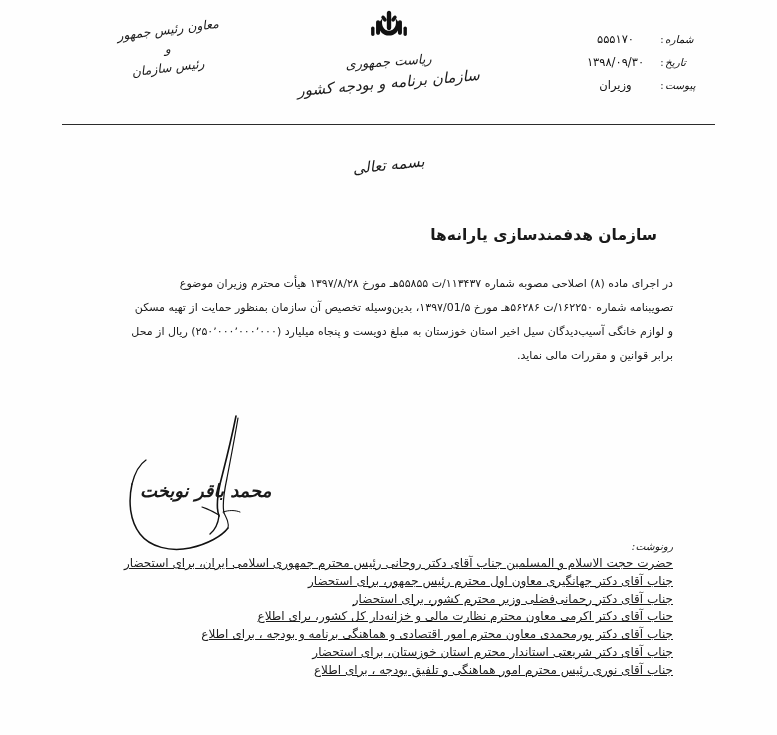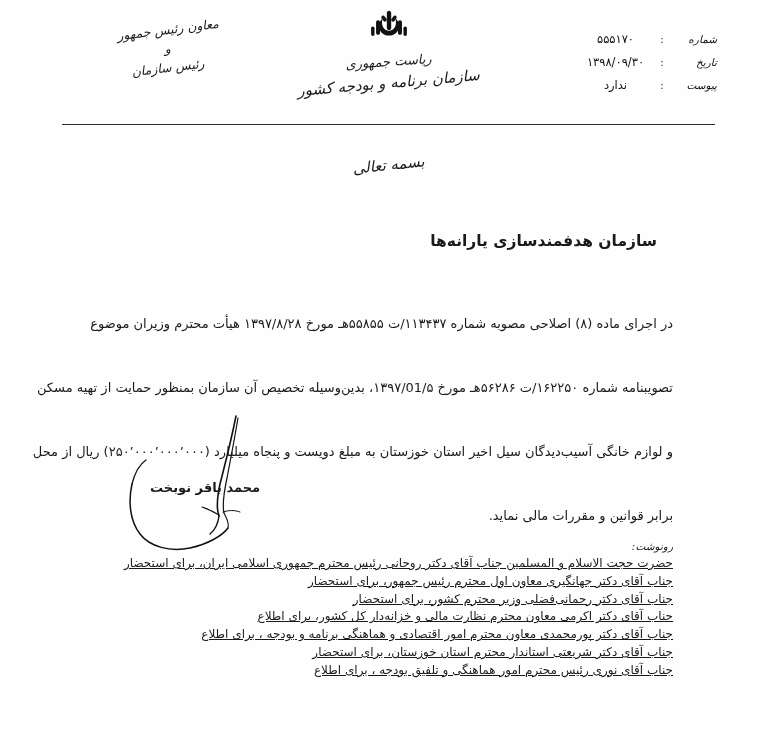--- a/index.html
+++ b/index.html
@@ -41,21 +41,21 @@
   }
   .field-row {
     display: flex;
     justify-content: flex-start;
     align-items: baseline;
     margin-bottom: 9px;
     font-size: 11px;
   }
   .field-label {
     width: 52px;
-    text-align: right;
+    text-align: left;
     font-style: italic;
     font-family: Liberation Sans, sans-serif;
     font-size: 10.5px;
     color: #111;
     letter-spacing: 0px;
   }
   .field-colon {
     width: 6px;
     text-align: center;
     font-size: 10px;
@@ -139,43 +139,42 @@
     text-align: center;
     font-family: "DejaVu Serif", "Liberation Serif", serif;
     font-style: italic;
     font-size: 15px;
     transform: rotate(-6deg);
   }
 
   
   .addressee {
     position: absolute;
-    top: 232px;
+    top: 226px;
     right: 120px;
     font-size: 15.5px;
     font-weight: bold;
     letter-spacing: 0.3px;
   }
 
   
   .body-block {
     position: absolute;
     top: 272px;
     right: 104px;
     left: 104px;
     direction: rtl;
   }
   .body-line {
-    font-size: 13px;
+    font-size: 11px;
     line-height: 24px;
     text-align: justify;
     text-align-last: right;
     letter-spacing: 0px;
     white-space: nowrap;
-    margin-top: 40px;
   }
   .body-line.last {
     text-align: right;
   }
 
   
   .signature-area {
     position: absolute;
     top: 412px;
     left: 0;
@@ -183,25 +182,26 @@
     height: 150px;
   }
   .sig-svg {
     position: absolute;
     top: 0;
     left: 118px;
   }
   .sig-name {
     position: absolute;
     top: 68px;
-    left: 150px;
-    font-size: 13px;
+    left: 140px;
+    font-size: 18px;
     font-weight: bold;
     letter-spacing: 0.6px;
     white-space: nowrap;
+    font-style: italic;
   }
 
   
   .cc-block {
     position: absolute;
     top: 540px;
     right: 104px;
     left: 104px;
     direction: rtl;
   }
@@ -234,21 +234,21 @@
         <span class="field-value">۵۵۵۱۷۰</span>
       </div>
       <div class="field-row">
         <span class="field-label">تاریخ</span>
         <span class="field-colon">:</span>
         <span class="field-value">۱۳۹۸/۰۹/۳۰</span>
       </div>
       <div class="field-row">
         <span class="field-label">پیوست</span>
         <span class="field-colon">:</span>
-        <span class="field-value">ندارد</span>
+        <span class="field-value">وزیران</span>
       </div>
     </div>
 
     <div class="lh-center">
       <svg class="emblem" viewBox="0 0 100 96" aria-hidden="true">
         <g fill="#111111">
           <path d="M50 6 c-3 0 -5 2.4 -5 5.4 l0 34 c0 3 2 5.4 5 5.4 c3 0 5 -2.4 5 -5.4 l0 -34 C55 8.4 53 6 50 6 z"></path>
           <path d="M50 52 c-7 0 -13 -5 -15 -12 c-1.5 -5 -1.2 -11 0.6 -16.5 c-5 4 -8.5 10.5 -8.5 18 c0 12 10 21.5 22.9 21.5 c12.9 0 22.9 -9.5 22.9 -21.5 c0 -7.5 -3.5 -14 -8.5 -18 c1.8 5.5 2.1 11.5 0.6 16.5 C63 47 57 52 50 52 z"></path>
           <path d="M25 28 c-2.6 0 -4.6 2.1 -4.6 4.7 l0 24 c0 2.6 2 4.7 4.6 4.7 c2.6 0 4.6 -2.1 4.6 -4.7 l0 -24 C29.6 30.1 27.6 28 25 28 z"></path>
           <path d="M75 28 c-2.6 0 -4.6 2.1 -4.6 4.7 l0 24 c0 2.6 2 4.7 4.6 4.7 c2.6 0 4.6 -2.1 4.6 -4.7 l0 -24 C79.6 30.1 77.6 28 75 28 z"></path>

